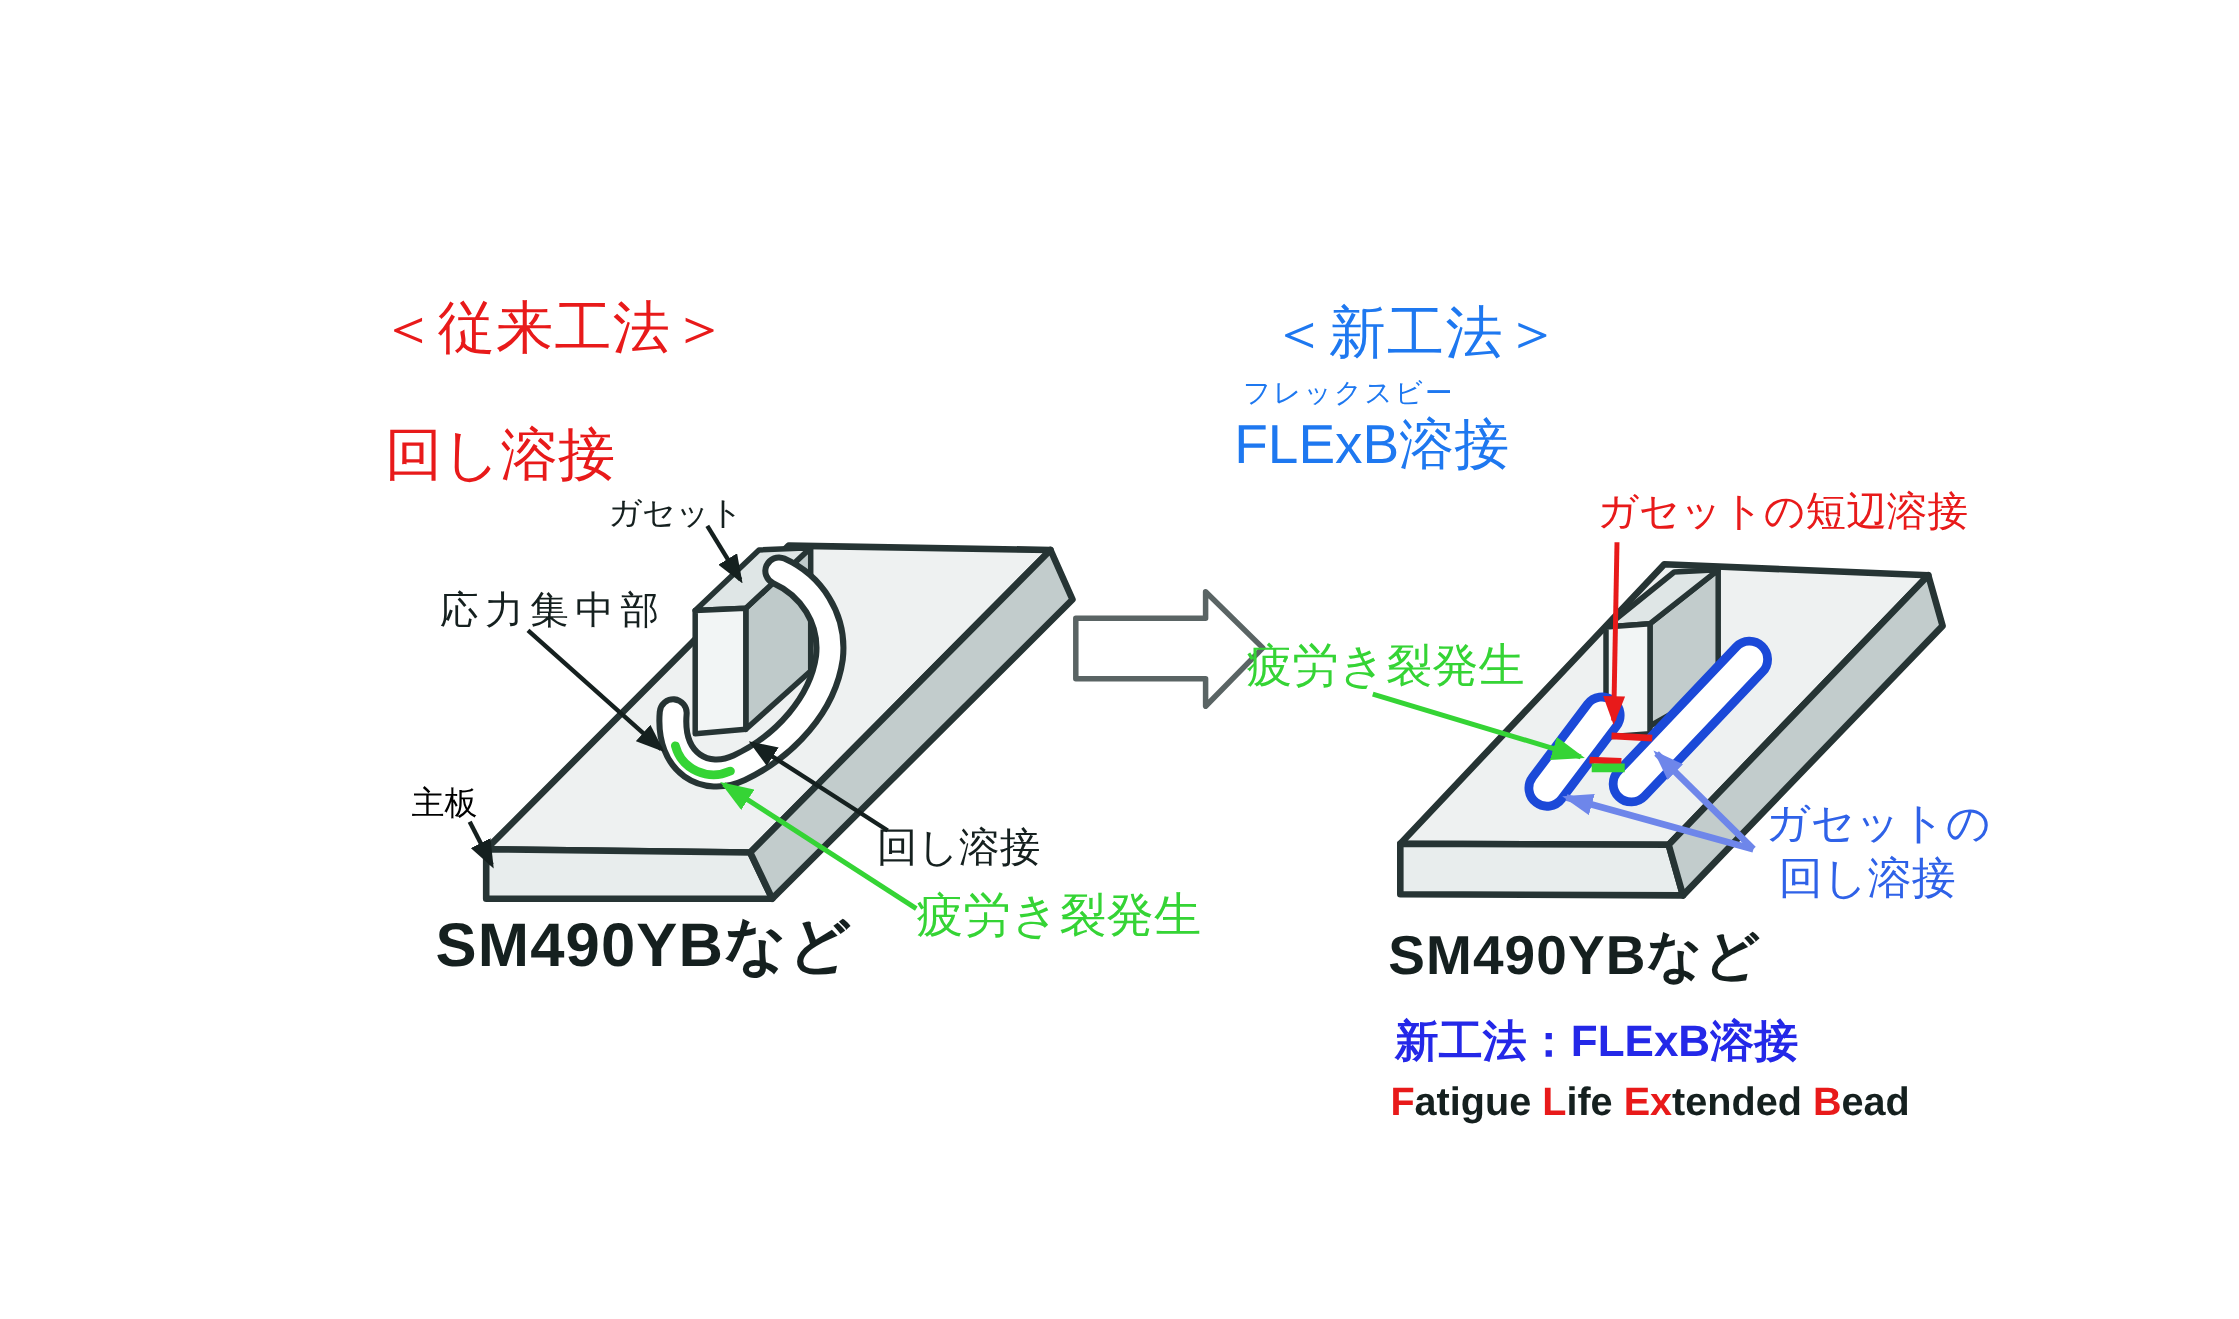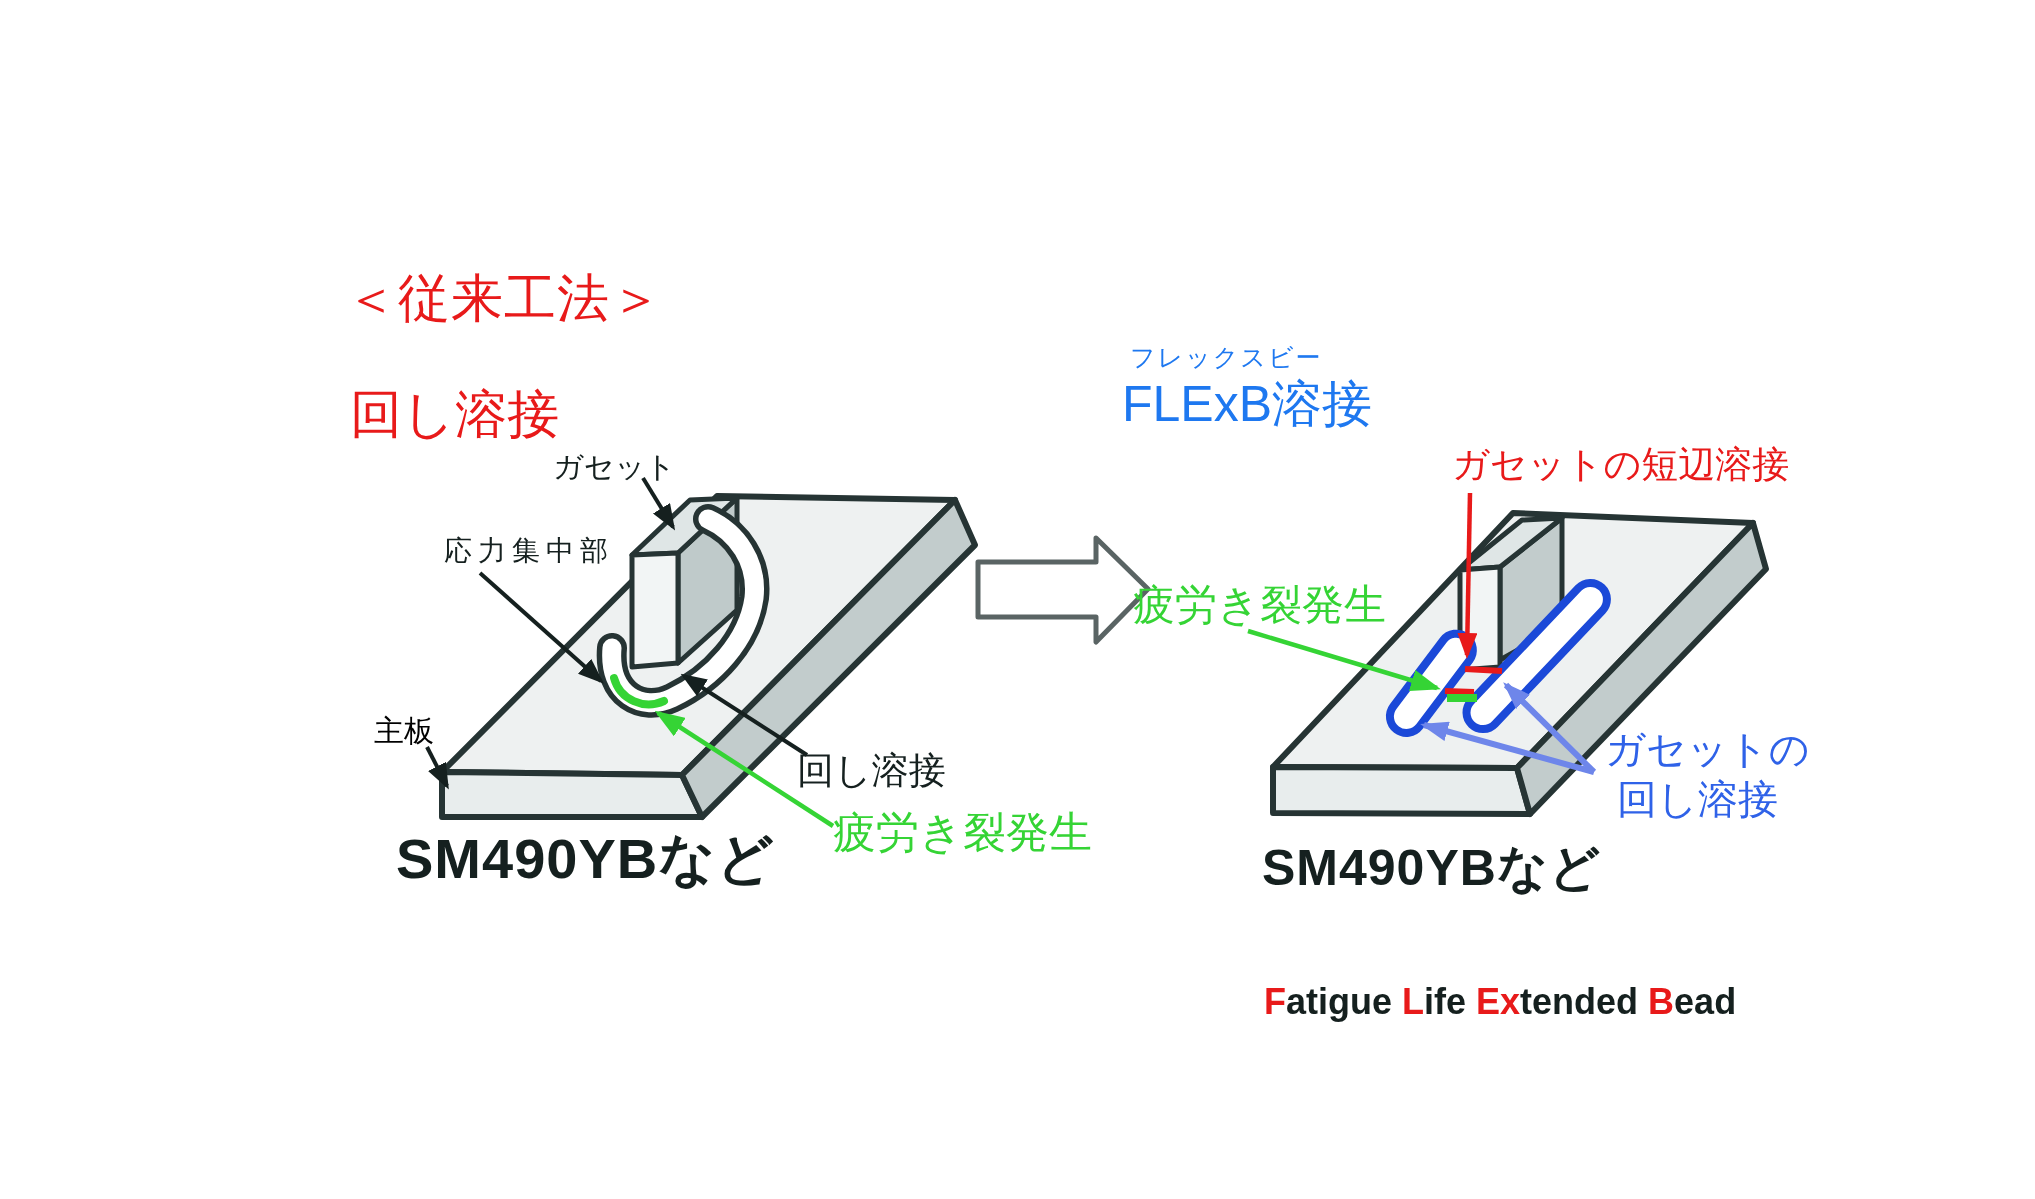--- a/index.html
+++ b/index.html
@@ -7,21 +7,21 @@
     position:relative;width:2035px;height:1199px;background:#ffffff;overflow:hidden;
     font-family:"Liberation Sans","DejaVu Sans",sans-serif;
   }
   .stage svg{position:absolute;left:0;top:0;}
   .lbl{position:absolute;line-height:1;white-space:nowrap;}
 
   
   .title-left   {left:345px; top:272px;  font-size:52px; color:#e81a1a; letter-spacing:1px;}
   .method-left  {left:350px; top:388px;  font-size:52px; color:#e81a1a;}
   .lb-gusset    {left:553px; top:452px;  font-size:30px; color:#15201f;}
-  .lb-stress    {left:400px; top:537px;  font-size:28px; color:#15201f; letter-spacing:6px;margin-left:44px;}
+  .lb-stress    {left:400px; top:537px;  font-size:35px; color:#15201f; letter-spacing:6px;}
   .lb-mainplate {left:374px; top:716px;  font-size:30px; color:#000000;}
   .lb-mawashi   {left:797px; top:752px;  font-size:37px; color:#15201f;}
   .lb-fatigue-l {left:833px; top:811px;  font-size:43px; color:#35d435;}
   .lb-sm-l      {left:396px; top:831px;  font-size:56px; color:#15201f; font-weight:600; letter-spacing:1px;}
 
   
   .title-right  {left:1155px; top:277px; font-size:52px; color:#1e78f0; letter-spacing:1px;}
   .furigana     {left:1130px; top:345px; font-size:25px; color:#1e78f0; letter-spacing:2px;text-align:right;}
   .method-right {left:1122px; top:379px; font-size:50px; color:#1e78f0;}
   .lb-shortside {left:1408px; top:446px; font-size:37px; color:#e81a1a;margin-left:44px;}
@@ -104,22 +104,24 @@
 
   <div class="lbl title-left">＜従来工法＞</div>
   <div class="lbl method-left">回し溶接</div>
   <div class="lbl lb-gusset">ガセット</div>
   <div class="lbl lb-stress">応力集中部</div>
   <div class="lbl lb-mainplate">主板</div>
   <div class="lbl lb-mawashi">回し溶接</div>
   <div class="lbl lb-fatigue-l">疲労き裂発生</div>
   <div class="lbl lb-sm-l">SM490YBなど</div>
 
+  <div class="lbl title-right">＜新工法＞</div>
   <div class="lbl furigana">フレックスビー</div>
   <div class="lbl method-right">FLExB溶接</div>
   <div class="lbl lb-shortside">ガセットの短辺溶接</div>
   <div class="lbl lb-fatigue-r">疲労き裂発生</div>
   <div class="lbl lb-long1">ガセットの</div>
   <div class="lbl lb-long2">回し溶接</div>
   <div class="lbl lb-sm-r">SM490YBなど</div>
+  <div class="lbl lb-newmethod">新工法：FLExB溶接</div>
   <div class="lbl lb-acronym"><span style="color: rgb(232, 26, 26);">F</span><span style="color: rgb(21, 32, 31);">atigue </span><span style="color: rgb(232, 26, 26);">L</span><span style="color: rgb(21, 32, 31);">ife </span><span style="color: rgb(232, 26, 26);">Ex</span><span style="color: rgb(21, 32, 31);">tended </span><span style="color: rgb(232, 26, 26);">B</span><span style="color: rgb(21, 32, 31);">ead</span></div>
 
 </div>
 
 </body></html>

